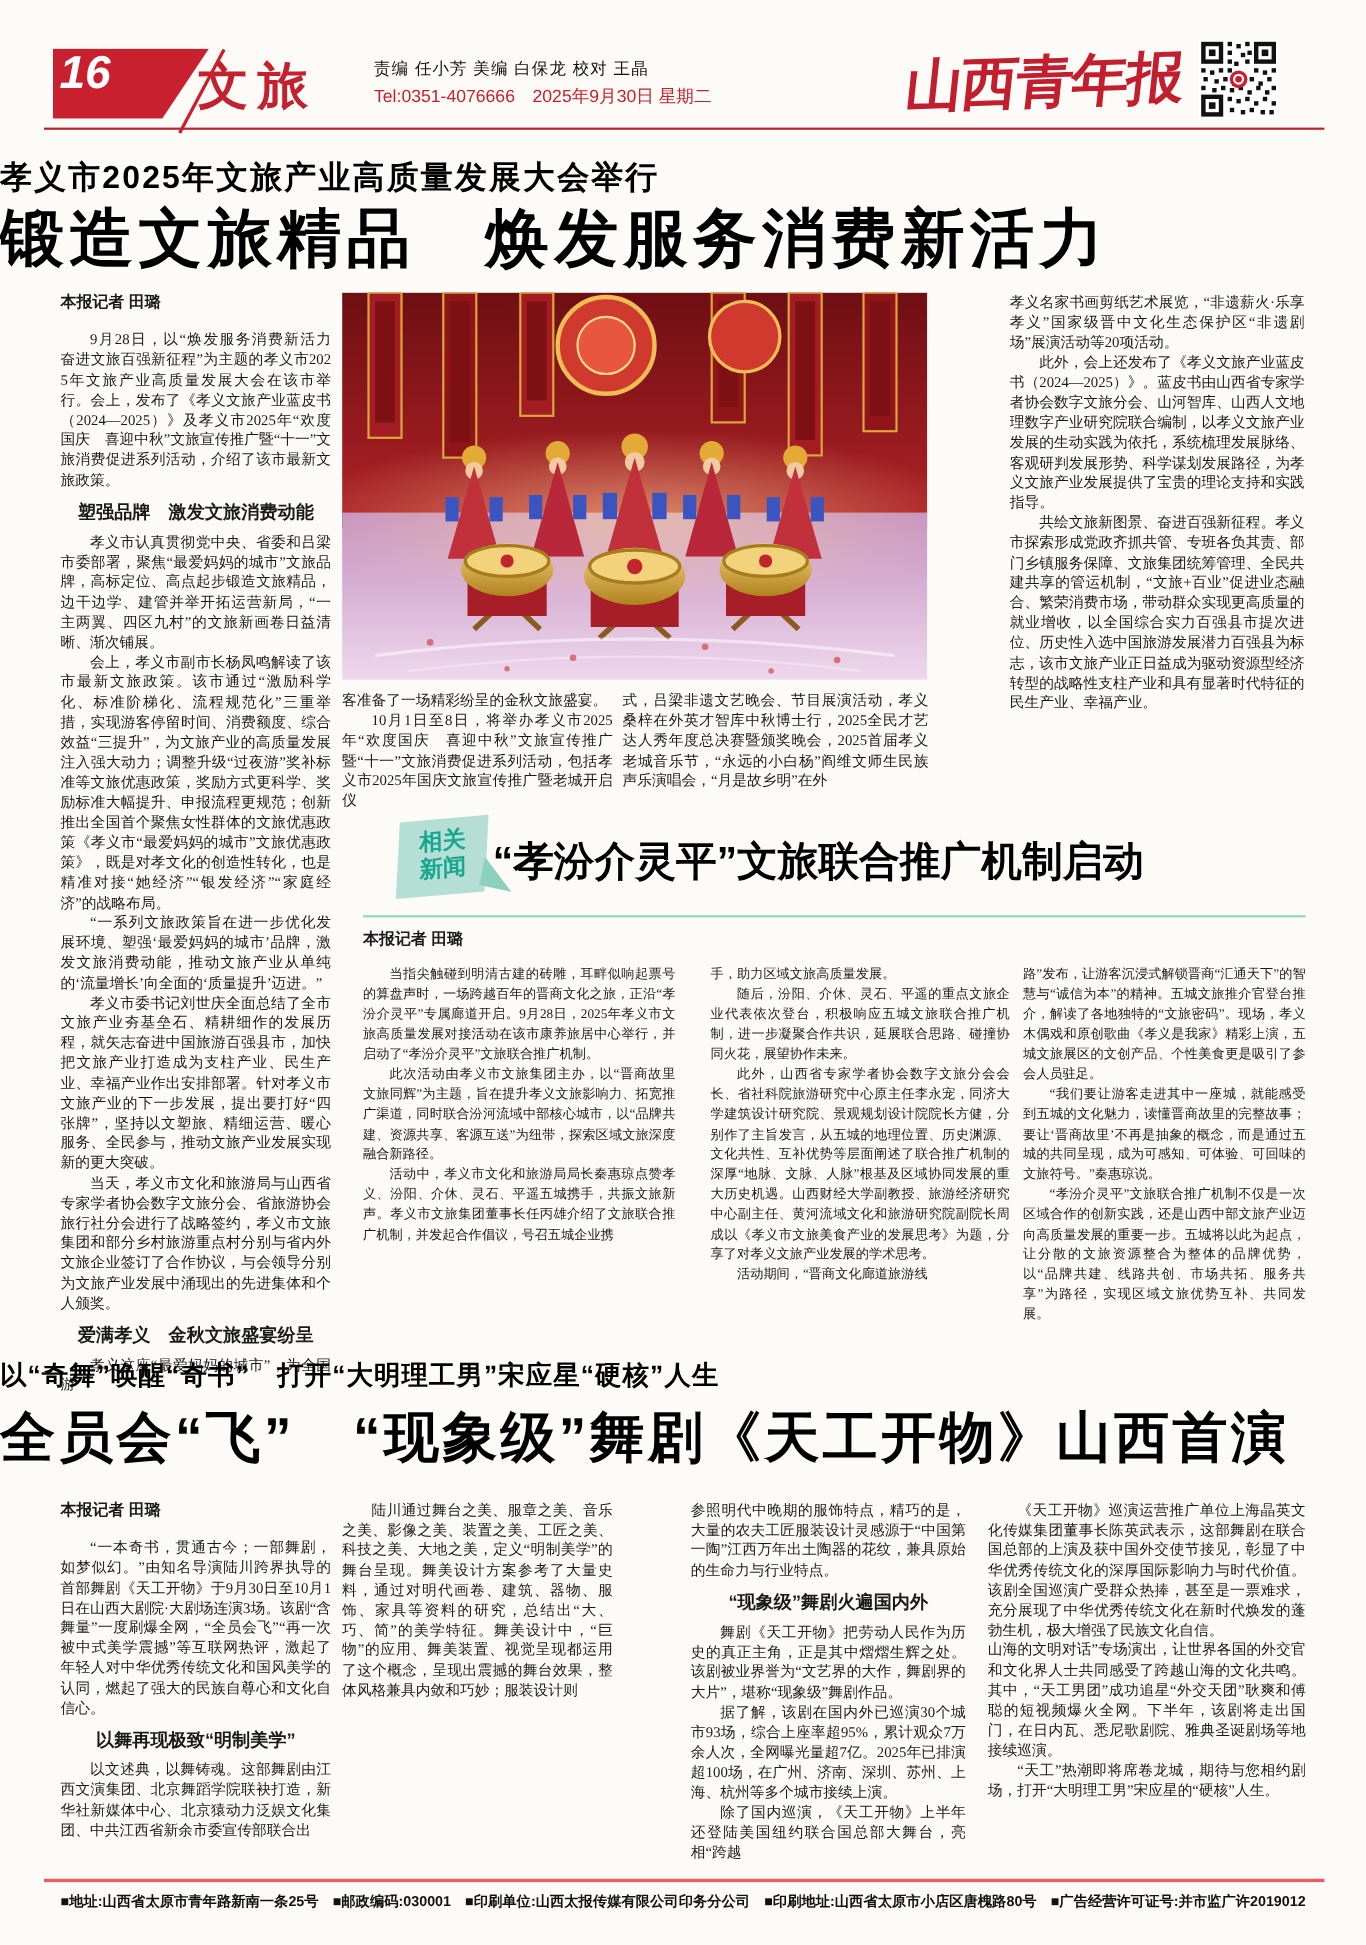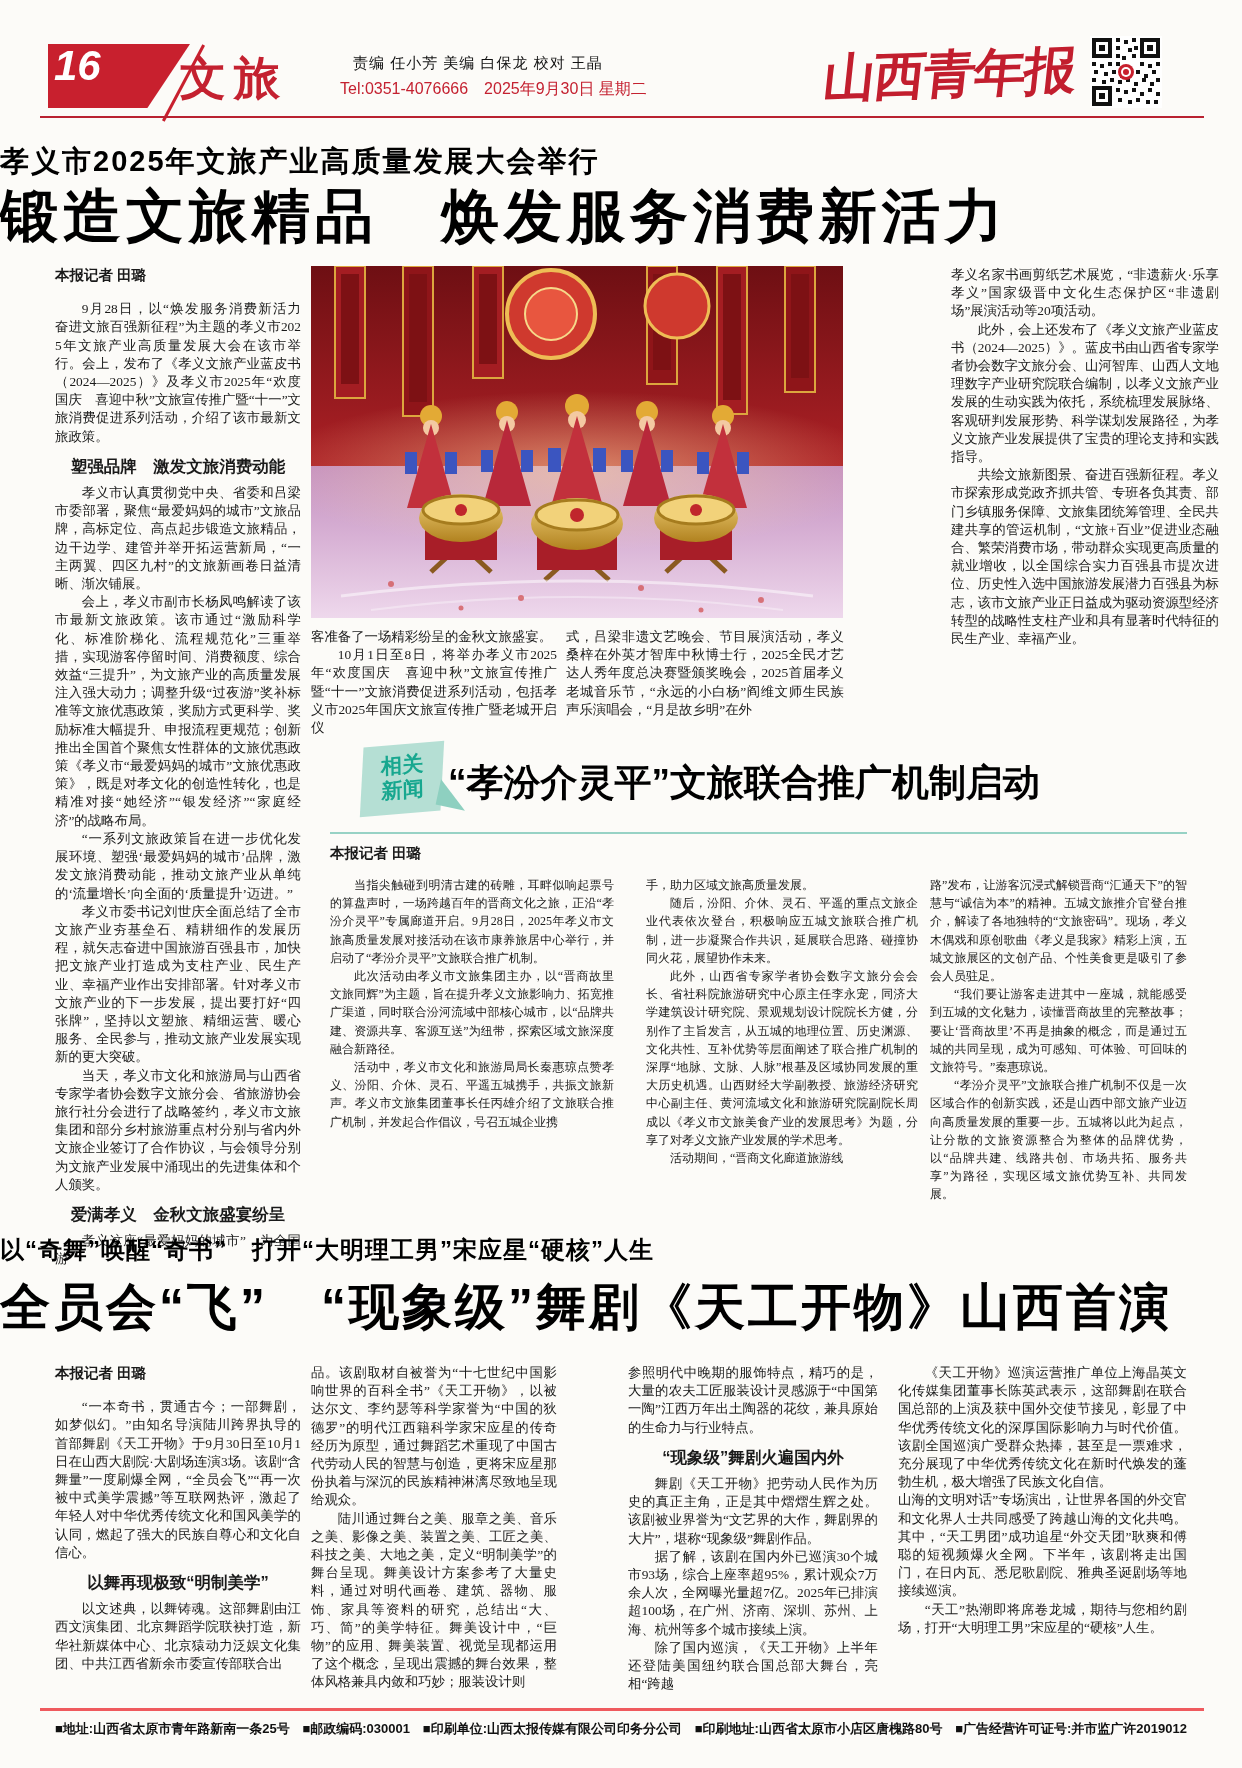--- a/index.html
+++ b/index.html
@@ -10,21 +10,21 @@
   .header{position:absolute;left:40px;top:34px;width:1164px;height:80px;}
   .pagenum-badge{position:absolute;left:8px;top:10px;width:142px;height:64px;background:#c8202e;
     clip-path:polygon(0 0,100% 0,70% 100%,0 100%);}
   .pagenum{position:absolute;left:14px;top:8px;color:#fff;font-size:42px;font-weight:bold;
     font-style:italic;font-family:"Liberation Sans",sans-serif;}
   .badge-slash{position:absolute;left:142px;top:6px;width:3px;height:86px;background:#c8202e;
     transform:rotate(28deg);}
   .section-name{position:absolute;left:140px;top:14px;font-size:46px;font-weight:bold;color:#c42130;
     letter-spacing:8px;font-family:"Liberation Serif",serif;}
   .ed-lines{position:absolute;left:300px;top:16px;line-height:26px;}
-  .ed1{font-size:15px;color:#111;letter-spacing:1px;font-family:"Liberation Sans",sans-serif;margin-left:13px;}
+  .ed1{font-size:15px;color:#111;letter-spacing:1px;font-family:"Liberation Sans",sans-serif;}
   .ed2{font-size:16px;color:#c42130;font-family:"Liberation Sans",sans-serif;}
   .masthead{position:absolute;right:130px;top:6px;font-size:52px;font-weight:bold;color:#c21e2e;
     transform:skewX(-8deg) rotate(-2deg);font-family:"Liberation Serif",serif;letter-spacing:-2px;}
   .qr{position:absolute;right:42px;top:2px;width:72px;height:72px;background:#fff;}
   .header-rule{position:absolute;left:40px;top:116px;width:1164px;height:2px;background:#b92231;}
 
   
   .kicker{position:absolute;left:0;width:1242px;text-align:left;font-weight:bold;color:#000;
     font-family:"Liberation Sans","DejaVu Sans",sans-serif;}
   .big-headline{position:absolute;left:0;width:1242px;text-align:left;font-weight:900;color:#000;
@@ -37,21 +37,21 @@
   .byline{font-weight:bold;font-size:14.5px;margin-bottom:16px;
     font-family:"Liberation Sans","DejaVu Sans",sans-serif;}
 
   
   #a1-kicker{top:142px;font-size:29px;letter-spacing:2px;}
   #a1-headline{top:178px;font-size:58px;letter-spacing:5px;}
   #a1-col1{left:55px;top:266px;width:246px;}
   #a1-photo{position:absolute;left:311px;top:266px;width:532px;height:352px;}
   #a1-col2{left:311px;top:628px;width:246px;}
   #a1-col3{left:566px;top:628px;width:278px;}
-  #a1-col4{left:918px;top:266px;width:268px;margin-left:33px;}
+  #a1-col4{left:918px;top:266px;width:268px;}
 
   
   #related{position:absolute;left:330px;top:742px;width:857px;height:470px;}
   .rel-badge{position:absolute;left:32px;top:2px;width:80px;height:70px;background:#b5dfd4;
     transform:skewX(-8deg) rotate(-5deg);}
   .rel-badge-inner{width:100%;text-align:center;padding-top:8px;color:#17a78f;font-weight:bold;
     font-size:21px;line-height:25px;transform:skewX(4deg);font-family:"Liberation Sans",sans-serif;}
   .rel-badge-tri{position:absolute;left:108px;top:40px;width:0;height:0;
     border-left:30px solid #8ed0c0;border-top:26px solid transparent;transform:rotate(12deg);}
   .rel-headline{position:absolute;left:118px;top:16px;font-size:37px;font-weight:900;color:#000;
@@ -357,21 +357,20 @@
 <div id="a2-col1" class="col">
   <div class="byline">本报记者 田璐</div>
   <div>
       <div class="para">“一本奇书，贯通古今；一部舞剧，如梦似幻。”由知名导演陆川跨界执导的首部舞剧《天工开物》于9月30日至10月1日在山西大剧院·大剧场连演3场。该剧“含舞量”一度刷爆全网，“全员会飞”“再一次被中式美学震撼”等互联网热评，激起了年轻人对中华优秀传统文化和国风美学的认同，燃起了强大的民族自尊心和文化自信心。</div>
       <div class="subhead">以舞再现极致“明制美学”</div>
       <div class="para">以文述典，以舞铸魂。这部舞剧由江西文演集团、北京舞蹈学院联袂打造，新华社新媒体中心、北京猿动力泛娱文化集团、中共江西省新余市委宣传部联合出</div>
     </div>
 </div>
 <div id="a2-col2" class="col">
   <div>
-      <div class="para cont">品。该剧取材自被誉为“十七世纪中国影响世界的百科全书”《天工开物》，以被达尔文、李约瑟等科学家誉为“中国的狄德罗”的明代江西籍科学家宋应星的传奇经历为原型，通过舞蹈艺术重现了中国古代劳动人民的智慧与创造，更将宋应星那份执着与深沉的民族精神淋漓尽致地呈现给观众。</div>
       <div class="para">陆川通过舞台之美、服章之美、音乐之美、影像之美、装置之美、工匠之美、科技之美、大地之美，定义“明制美学”的舞台呈现。舞美设计方案参考了大量史料，通过对明代画卷、建筑、器物、服饰、家具等资料的研究，总结出“大、巧、简”的美学特征。舞美设计中，“巨物”的应用、舞美装置、视觉呈现都运用了这个概念，呈现出震撼的舞台效果，整体风格兼具内敛和巧妙；服装设计则</div>
     </div>
 </div>
 <div id="a2-col3" class="col">
   <div>
       <div class="para cont">参照明代中晚期的服饰特点，精巧的是，大量的农夫工匠服装设计灵感源于“中国第一陶”江西万年出土陶器的花纹，兼具原始的生命力与行业特点。</div>
       <div class="subhead">“现象级”舞剧火遍国内外</div>
       <div class="para">舞剧《天工开物》把劳动人民作为历史的真正主角，正是其中熠熠生辉之处。该剧被业界誉为“文艺界的大作，舞剧界的大片”，堪称“现象级”舞剧作品。</div>
       <div class="para">据了解，该剧在国内外已巡演30个城市93场，综合上座率超95%，累计观众7万余人次，全网曝光量超7亿。2025年已排演超100场，在广州、济南、深圳、苏州、上海、杭州等多个城市接续上演。</div>
       <div class="para">除了国内巡演，《天工开物》上半年还登陆美国纽约联合国总部大舞台，亮相“跨越</div>

